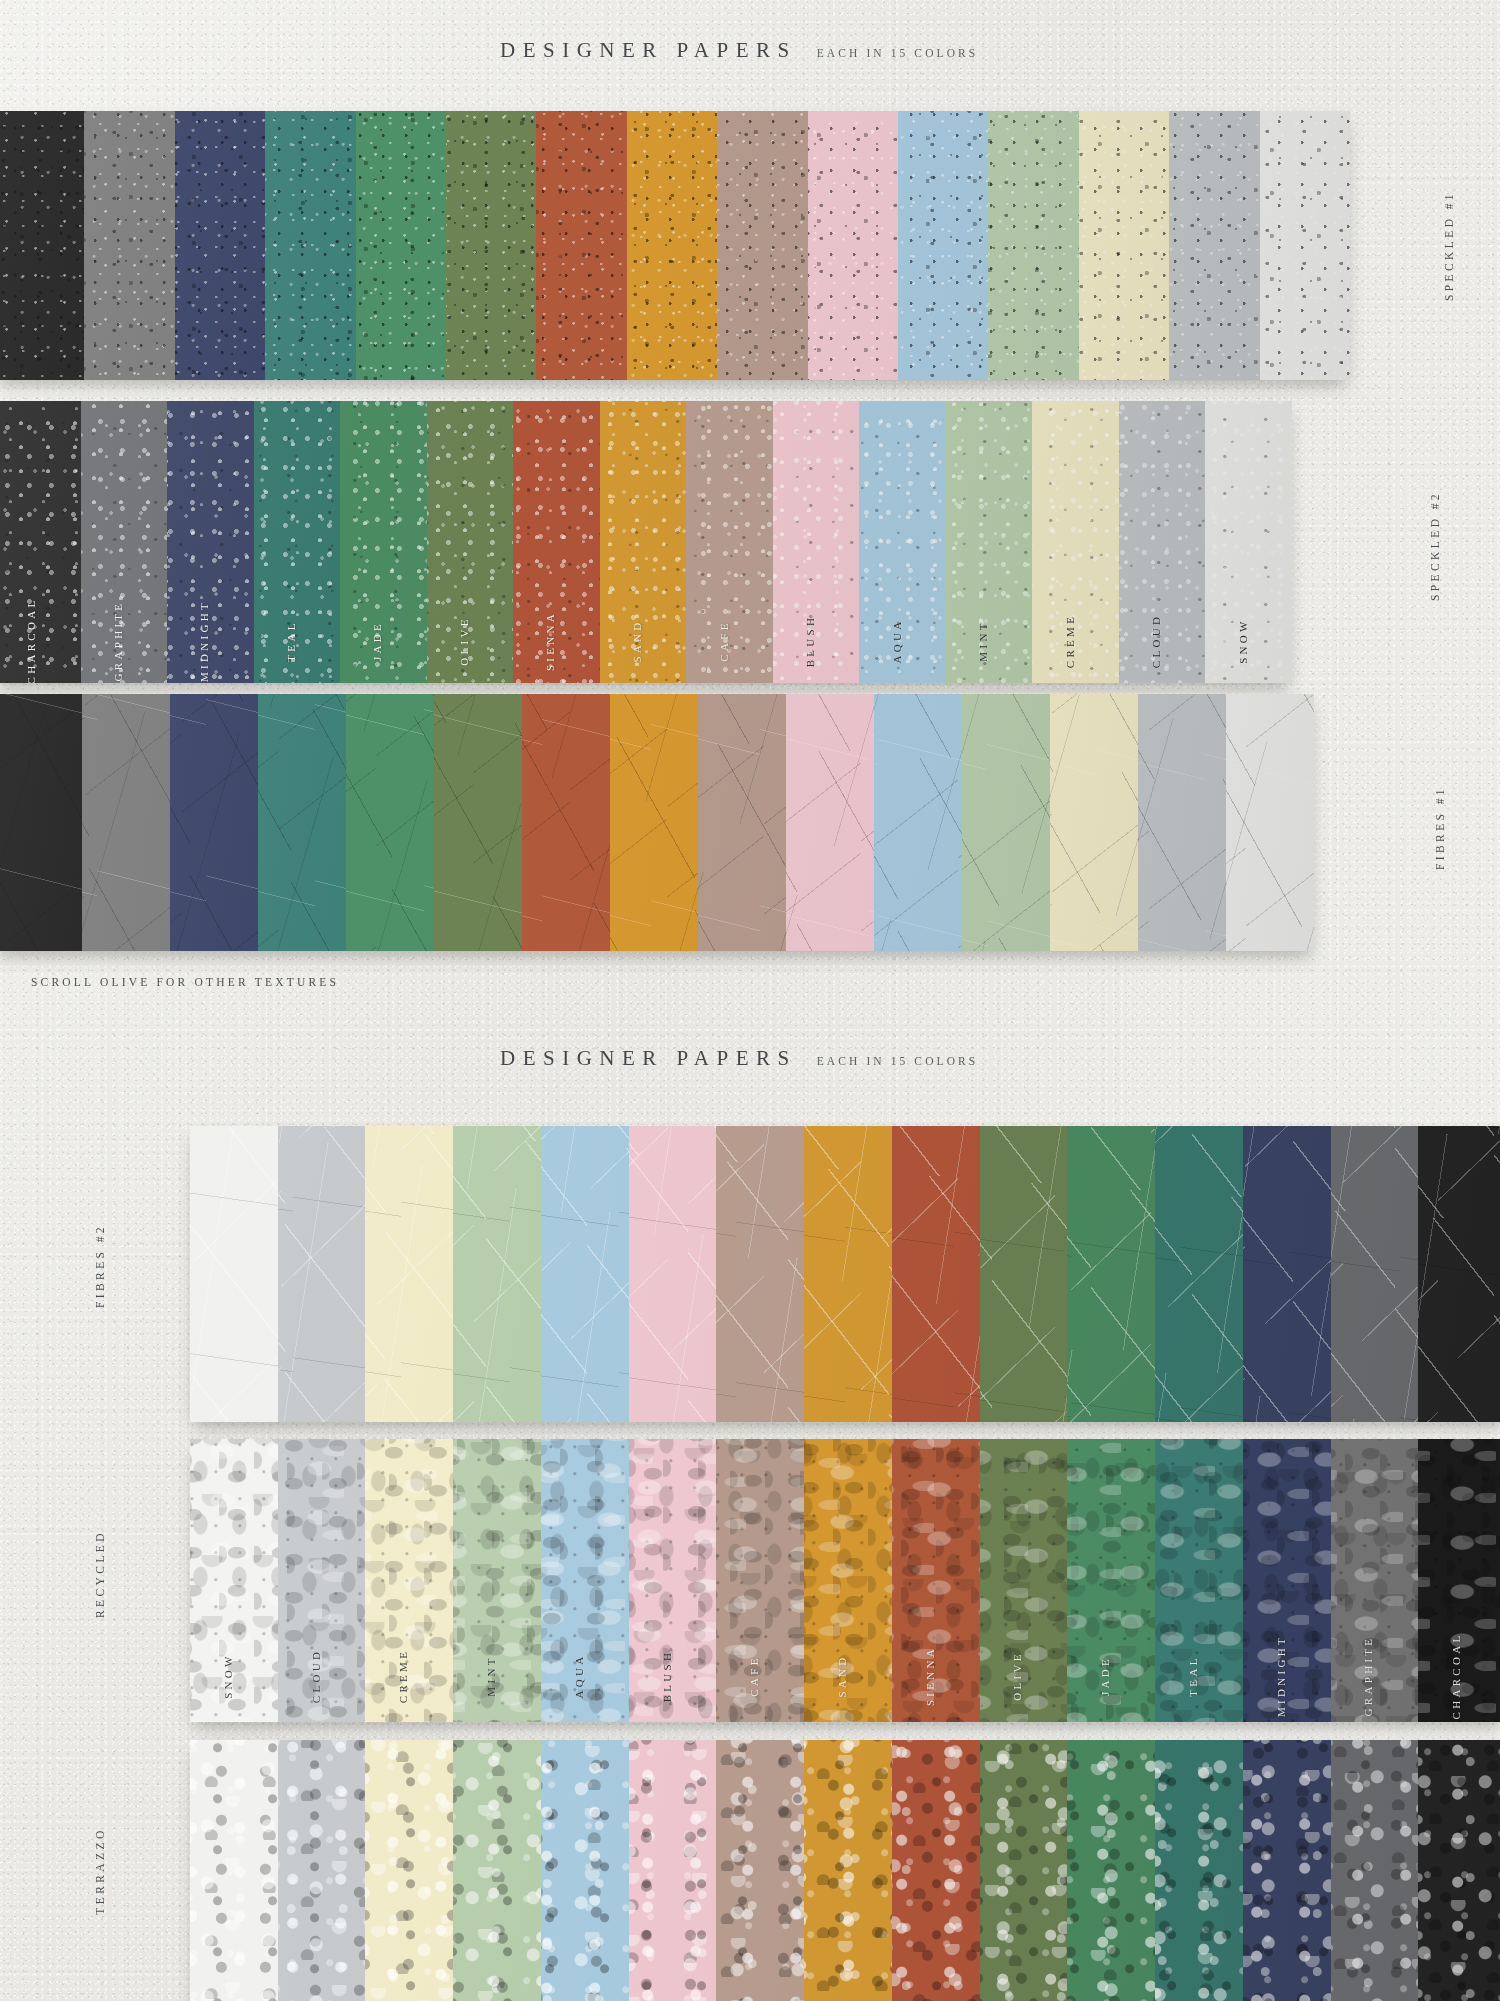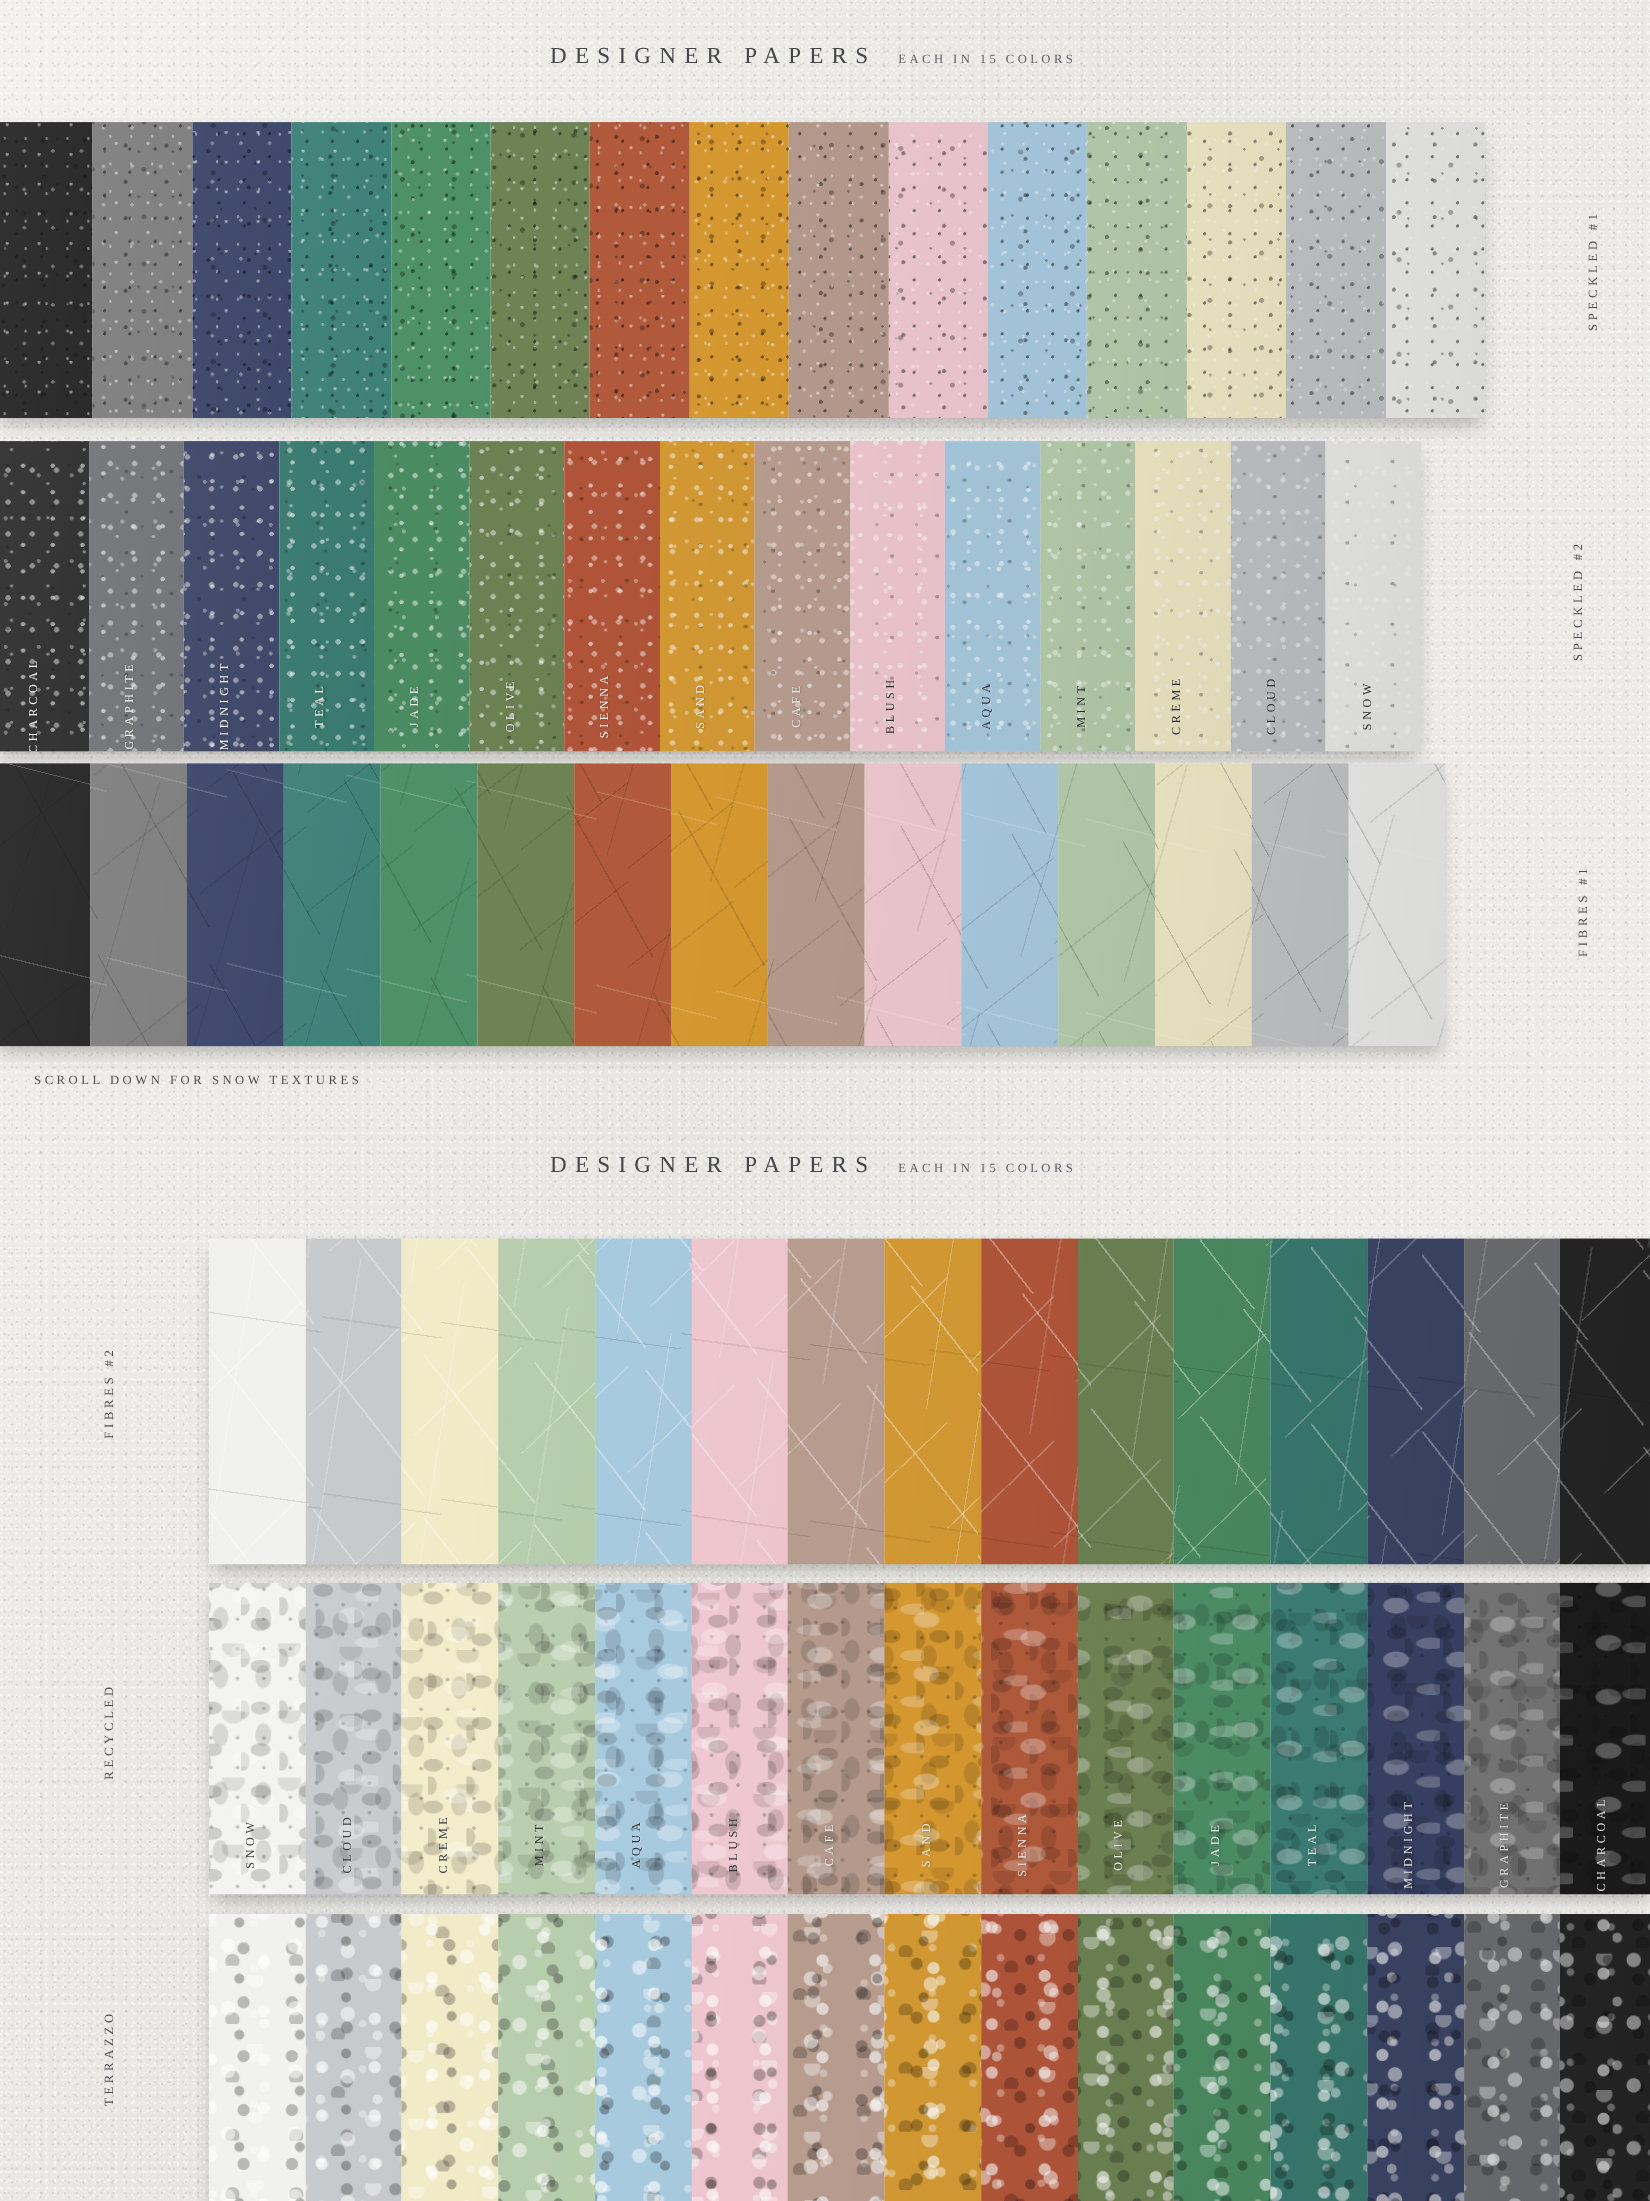--- a/index.html
+++ b/index.html
@@ -362,21 +362,21 @@
         <div class="swatch" style="background: rgb(198, 201, 204);">
           <div class="tex tex-fibres1" style="background-position: 169px 91px, 117px 221px, 273px 65px, 78px 299px, 195px 143px, 247px 39px, 104px 182px, 143px 117px;"></div>
         </div>
         <div class="swatch" style="background: rgb(242, 243, 241);">
           <div class="tex tex-fibres1" style="background-position: 182px 98px, 126px 238px, 294px 70px, 84px 322px, 210px 154px, 266px 42px, 112px 196px, 154px 126px;"></div>
         </div>
       </div>
   </div>
   <div class="cat-label" style="left:1375px; top:822px; width:130px; text-align:center;">FIBRES #1</div>
 
-  <div class="scroll-note">SCROLL DOWN FOR SNOW TEXTURES</div>
+  <div class="scroll-note">SCROLL OLIVE FOR OTHER TEXTURES</div>
 </div>
 
 <div class="section" id="section-2">
 
   <div class="heading-row" style="left:500px; top:26px;">
     <span class="heading-title">DESIGNER PAPERS</span>
     <span class="heading-sub">EACH IN 15 COLORS</span>
   </div>
 
   <div class="strip-wrap" style="left:190px; top:106px; width:1316px; height:296px;">

